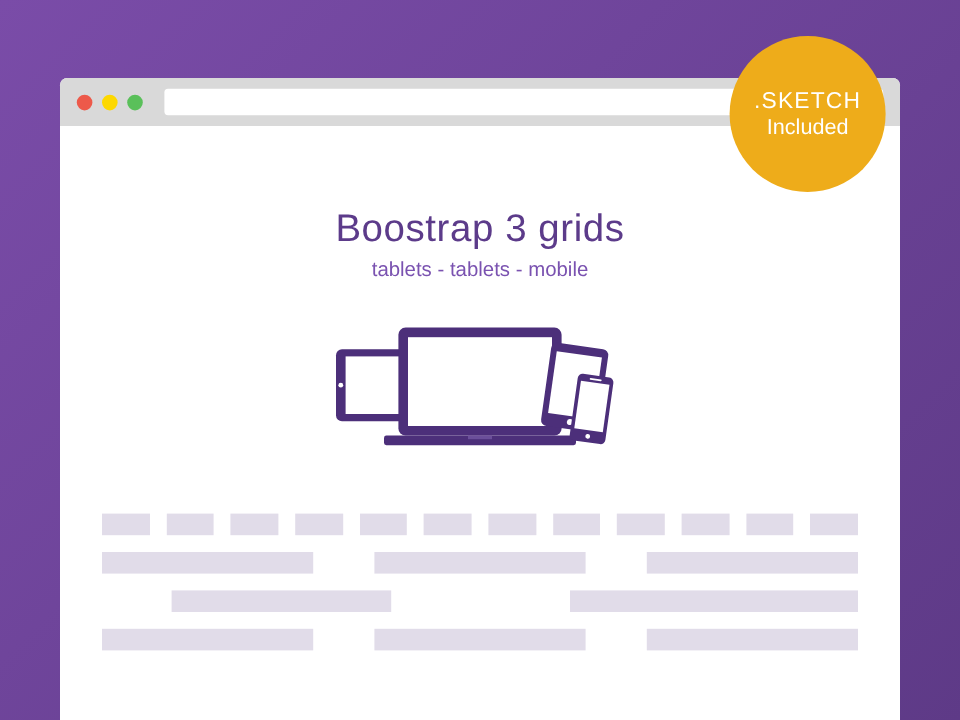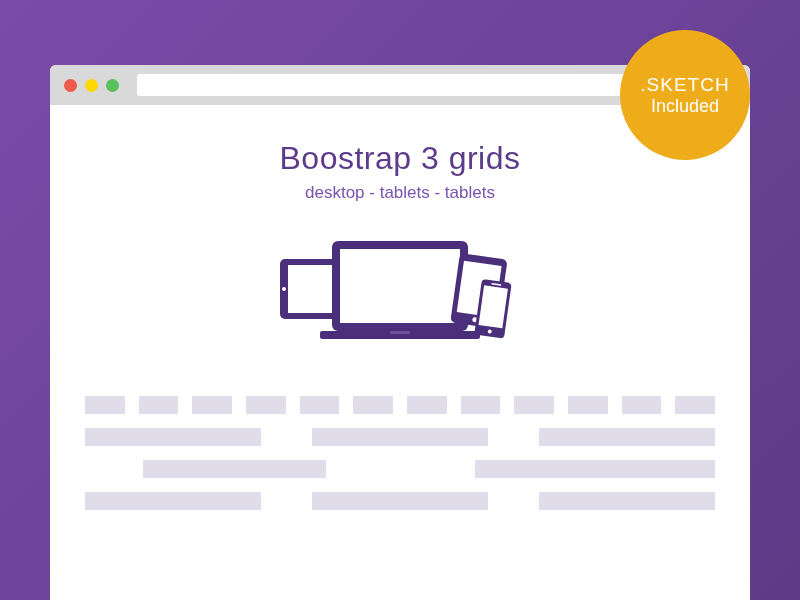--- a/index.html
+++ b/index.html
@@ -7,21 +7,21 @@
     width: 800px;
     height: 600px;
     background: linear-gradient(135deg, #7a4ca8 0%, #5e3a87 100%);
     font-family: -apple-system, "Helvetica Neue", Arial, sans-serif;
     overflow: hidden;
     position: relative;
   }
   .badge {
     position: absolute;
     top: 30px;
-    right: 50px;
+    right: 62px;
     width: 130px;
     height: 130px;
     background: #eeac1a;
     border-radius: 50%;
     display: flex;
     flex-direction: column;
     align-items: center;
     justify-content: center;
     color: #fff;
     z-index: 10;
@@ -59,20 +59,21 @@
   }
   .content {
     padding: 35px 35px 0 35px;
   }
   .heading {
     text-align: center;
     font-size: 32px;
     font-weight: 300;
     color: #5c3b8a;
     letter-spacing: 0.5px;
+    margin-top: 32px;
   }
   .subheading {
     text-align: center;
     font-size: 17px;
     font-weight: 300;
     color: #7a52b0;
     margin-top: 6px;
   }
   .devices {
     display: flex;
@@ -105,21 +106,21 @@
 <div class="browser">
   <div class="chrome-bar">
     <div class="tl-dot dot-red"></div>
     <div class="tl-dot dot-yellow"></div>
     <div class="tl-dot dot-green"></div>
     <div class="url-bar"></div>
   </div>
 
   <div class="content">
     <h1 class="heading">Boostrap 3 grids</h1>
-    <p class="subheading">desktop - tablets - tablets</p>
+    <p class="subheading">tablets - tablets - mobile</p>
 
     <div class="devices">
       <svg width="300" height="130" viewBox="0 0 300 130">
 
         <g fill="#4c2f7a">
           <rect x="30" y="28" width="82" height="60" rx="5"></rect>
           <rect x="38" y="34" width="66" height="48" fill="#fff"></rect>
           <circle cx="34" cy="58" r="2" fill="#fff"></circle>
           <circle cx="108" cy="58" r="2.5" fill="#fff"></circle>
         </g>

